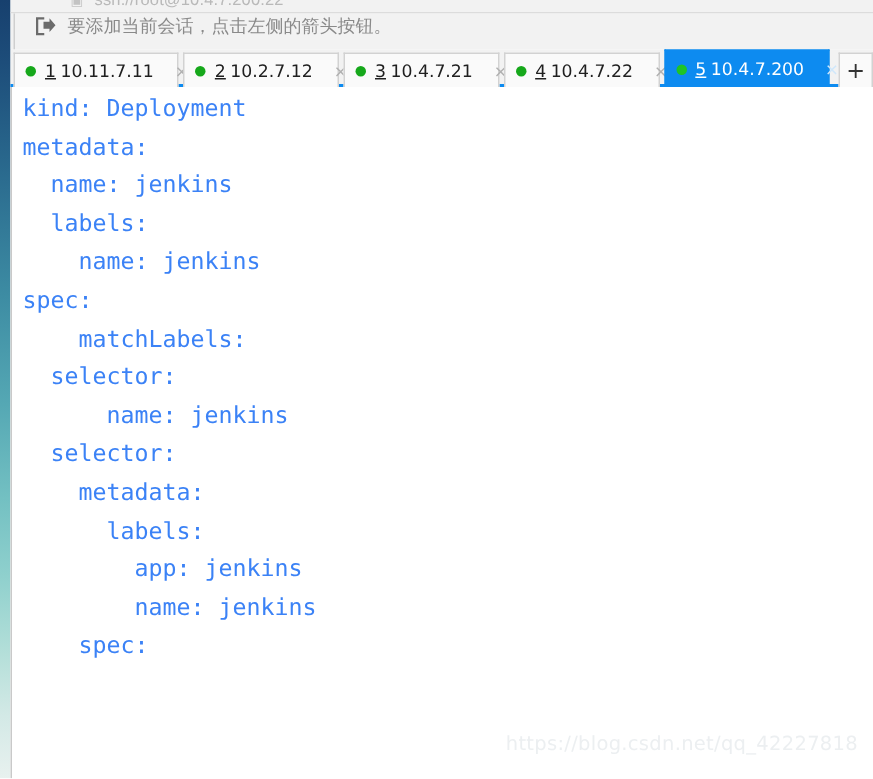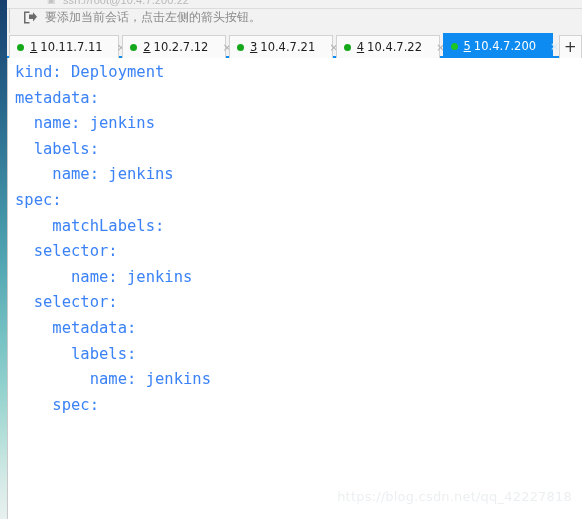--- a/index.html
+++ b/index.html
@@ -308,20 +308,21 @@
         <div class="term-line">  name: jenkins</div>
         <div class="term-line">  labels:</div>
         <div class="term-line">    name: jenkins</div>
         <div class="term-line">spec:</div>
         <div class="term-line">    matchLabels:</div>
         <div class="term-line">  selector:</div>
         <div class="term-line">      name: jenkins</div>
         <div class="term-line">  selector:</div>
         <div class="term-line">    metadata:</div>
         <div class="term-line">      labels:</div>
+        <div class="term-line">        app: jenkins</div>
         <div class="term-line">        name: jenkins</div>
         <div class="term-line">    spec:</div>
       </div>
   </div>
   <div class="term-left-rule"></div>
 
   <div class="watermark">https://blog.csdn.net/qq_42227818</div>
 
 </div>
 

